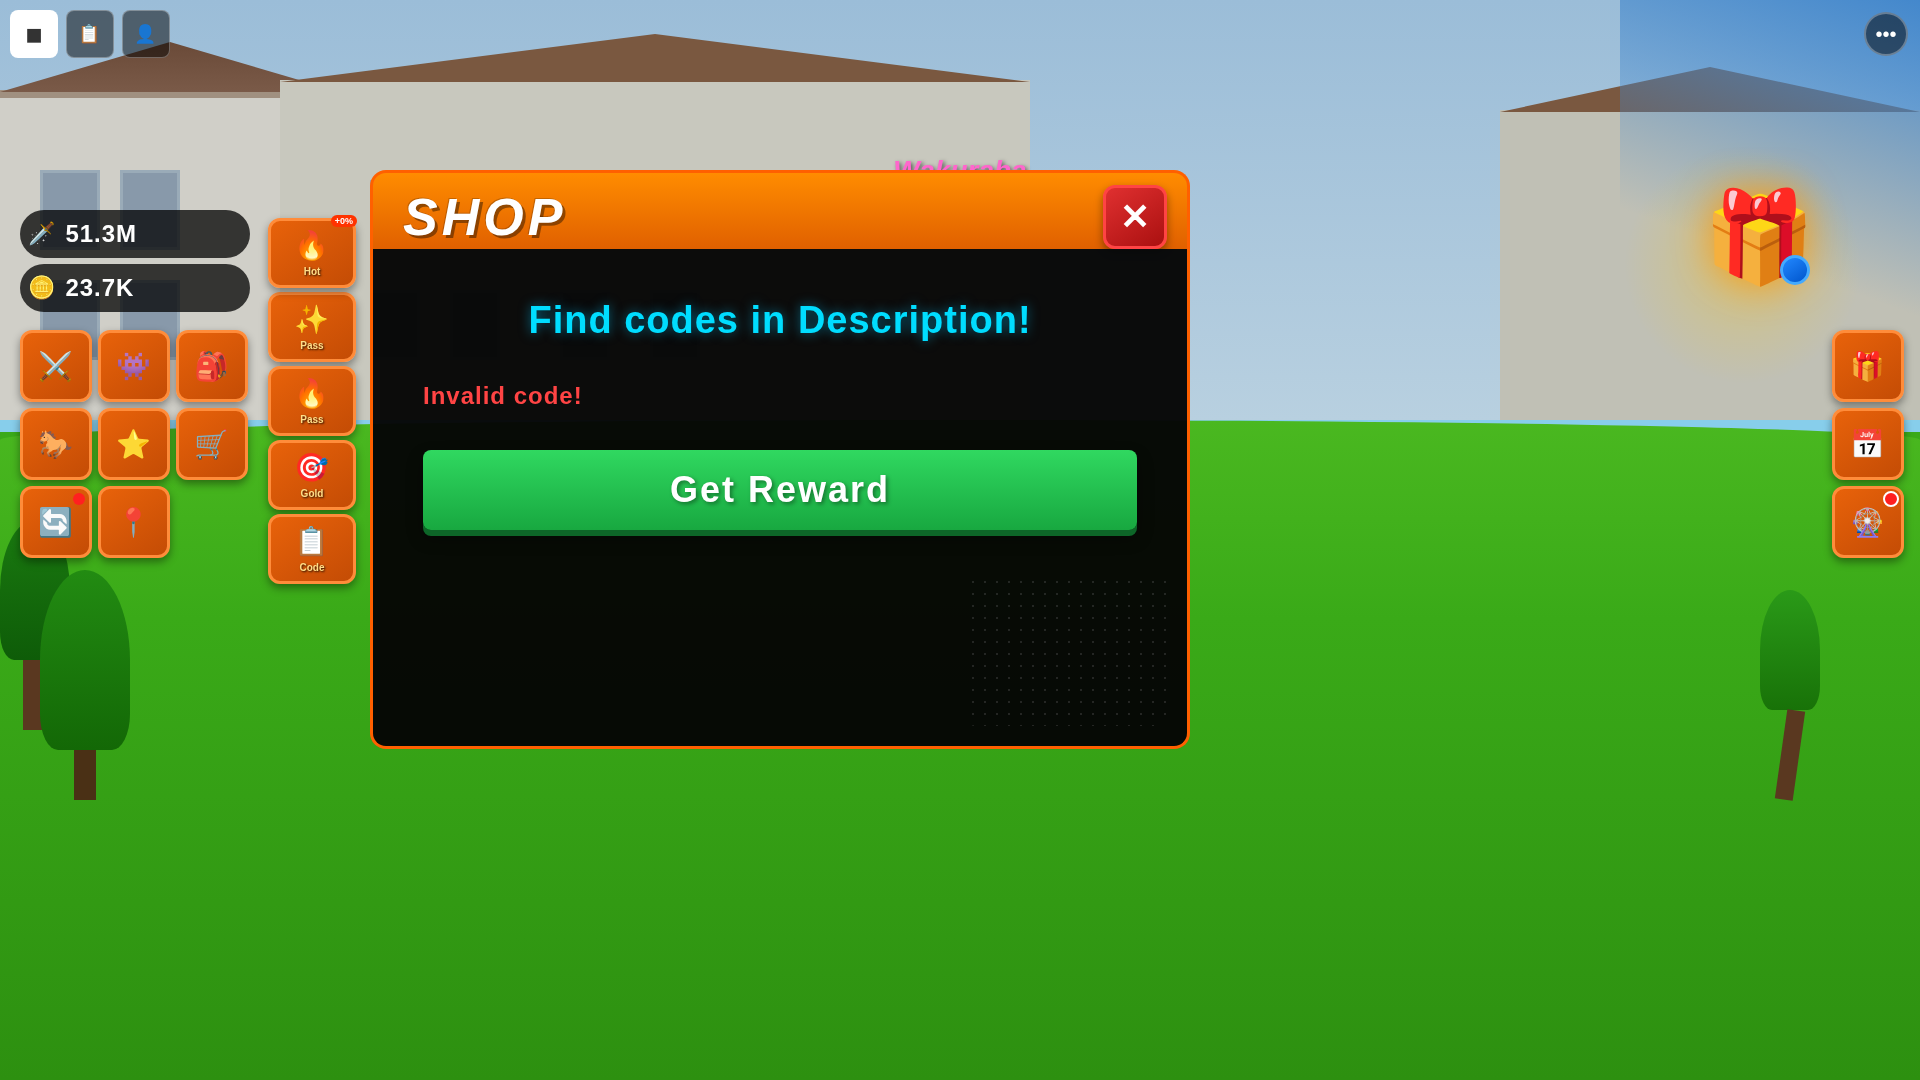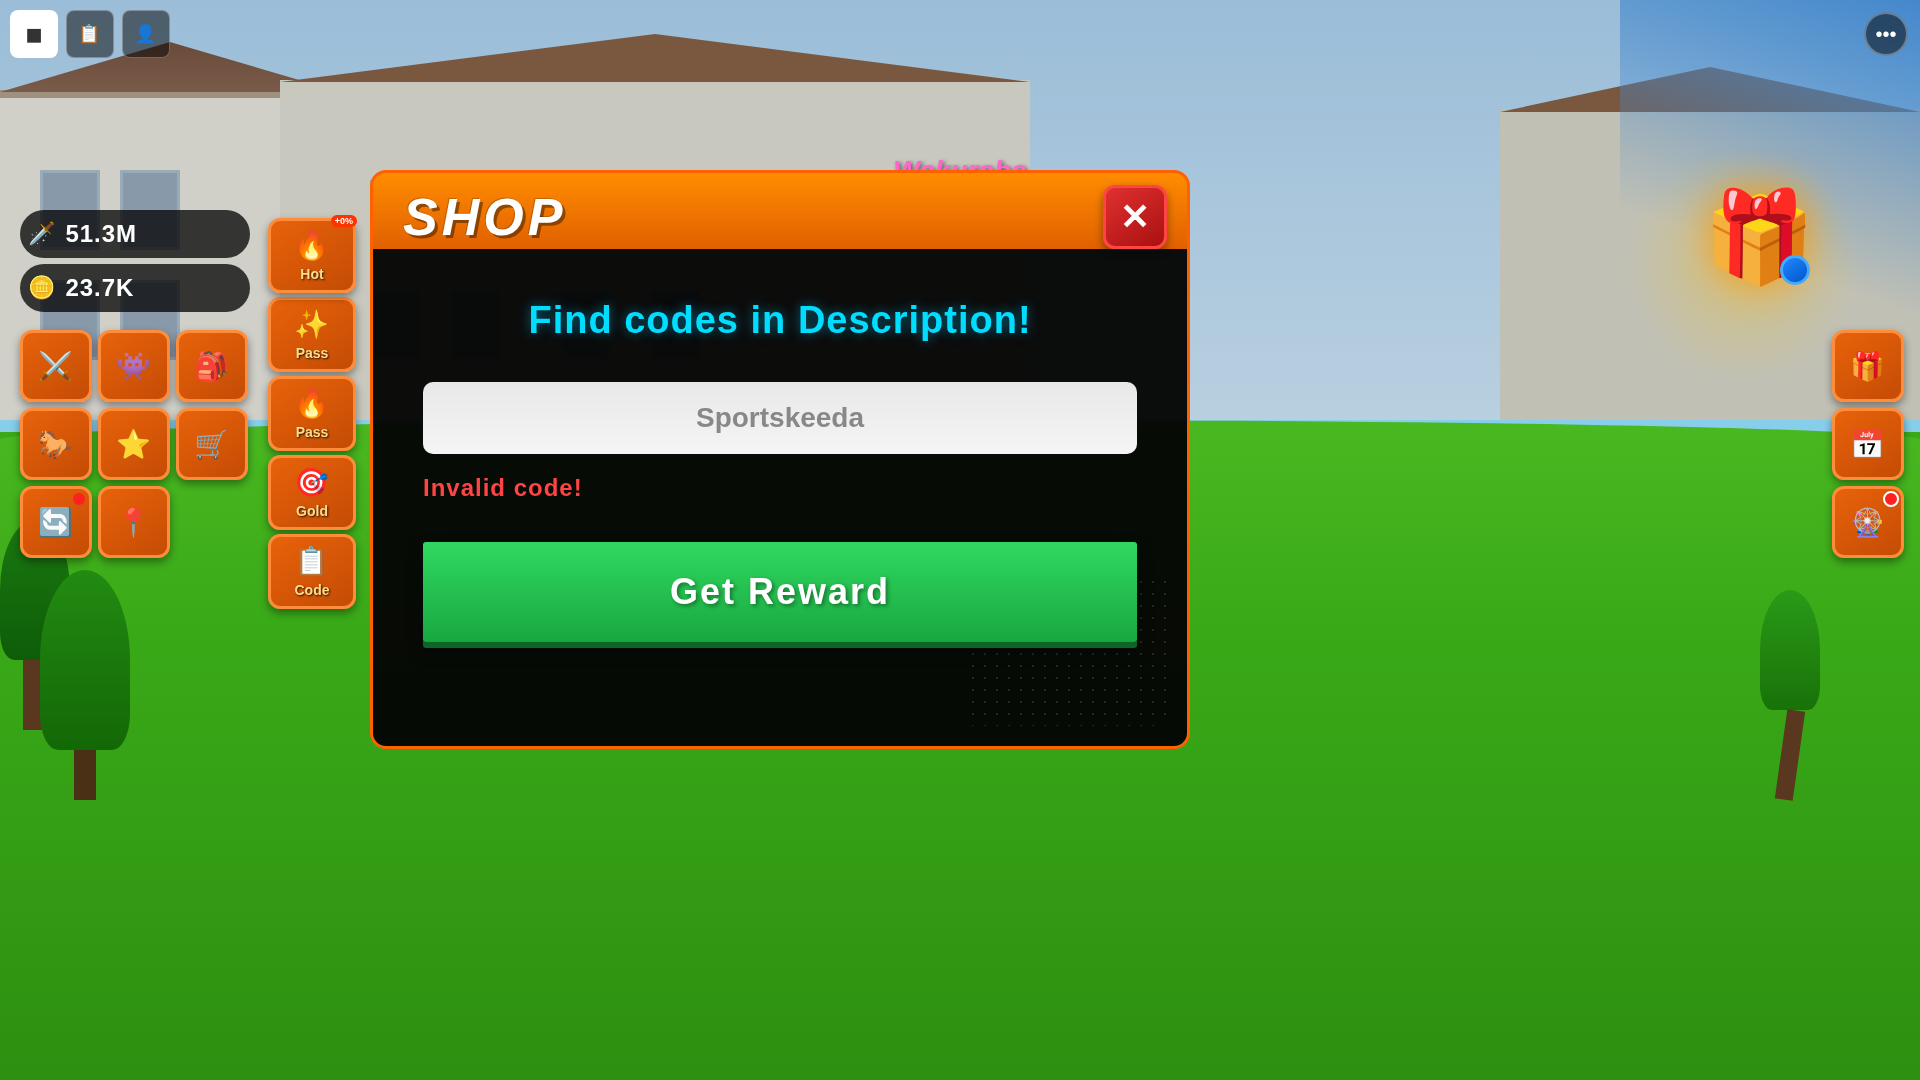--- a/index.html
+++ b/index.html
@@ -170,21 +170,21 @@
       cursor: pointer;
       border: 3px solid #ff8c3a;
       box-shadow: 0 4px 8px rgba(0,0,0,0.4);
       gap: 4px;
     }
     .shop-tab-icon {
       font-size: 28px;
     }
     .shop-tab-label {
       color: #ffdd88;
-      font-size: 14px;
+      font-size: 10px;
       font-weight: 900;
       text-shadow: 1px 1px 2px rgba(0,0,0,0.8);
     }
     .hot-badge {
       position: absolute;
       top: -6px;
       right: -4px;
       background: #ff3300;
       color: white;
       font-size: 9px;
@@ -330,24 +330,24 @@
       font-size: 24px;
       font-weight: 900;
       color: #ff4444;
       margin-bottom: 40px;
       letter-spacing: 1px;
     }
 
     
     .get-reward-btn {
       width: 100%;
-      height: 100px;
+      height: 80px;
       background: linear-gradient(180deg, #30d860 0%, #18a840 100%);
       border: none;
-      border-radius: 3px;
+      border-radius: 8px;
       font-size: 36px;
       font-weight: 900;
       color: white;
       cursor: pointer;
       text-shadow: 2px 2px 4px rgba(0,0,0,0.4);
       letter-spacing: 2px;
       box-shadow: 0 6px 0 #0d6628, 0 8px 16px rgba(0,0,0,0.4);
       font-family: 'Arial Black', Arial, sans-serif;
       position: relative;
       z-index: 1;
@@ -496,19 +496,16 @@
 
   <div class="shop-header">
     <span class="shop-title">SHOP</span>
     <div class="shop-close-btn">
       <span class="shop-close-x">✕</span>
     </div>
   </div>
 
   <div class="shop-body">
     <div class="find-codes-text">Find codes in Description!</div>
-    <div class="code-input-wrapper">
-      <input class="code-input" type="text" value="Sportskeeda" placeholder="Sportskeeda" style="">
-    </div>
     <div class="invalid-code-text">Invalid code!</div>
     <button class="get-reward-btn">Get Reward</button>
   </div>
 </div>
 
 </body></html>

